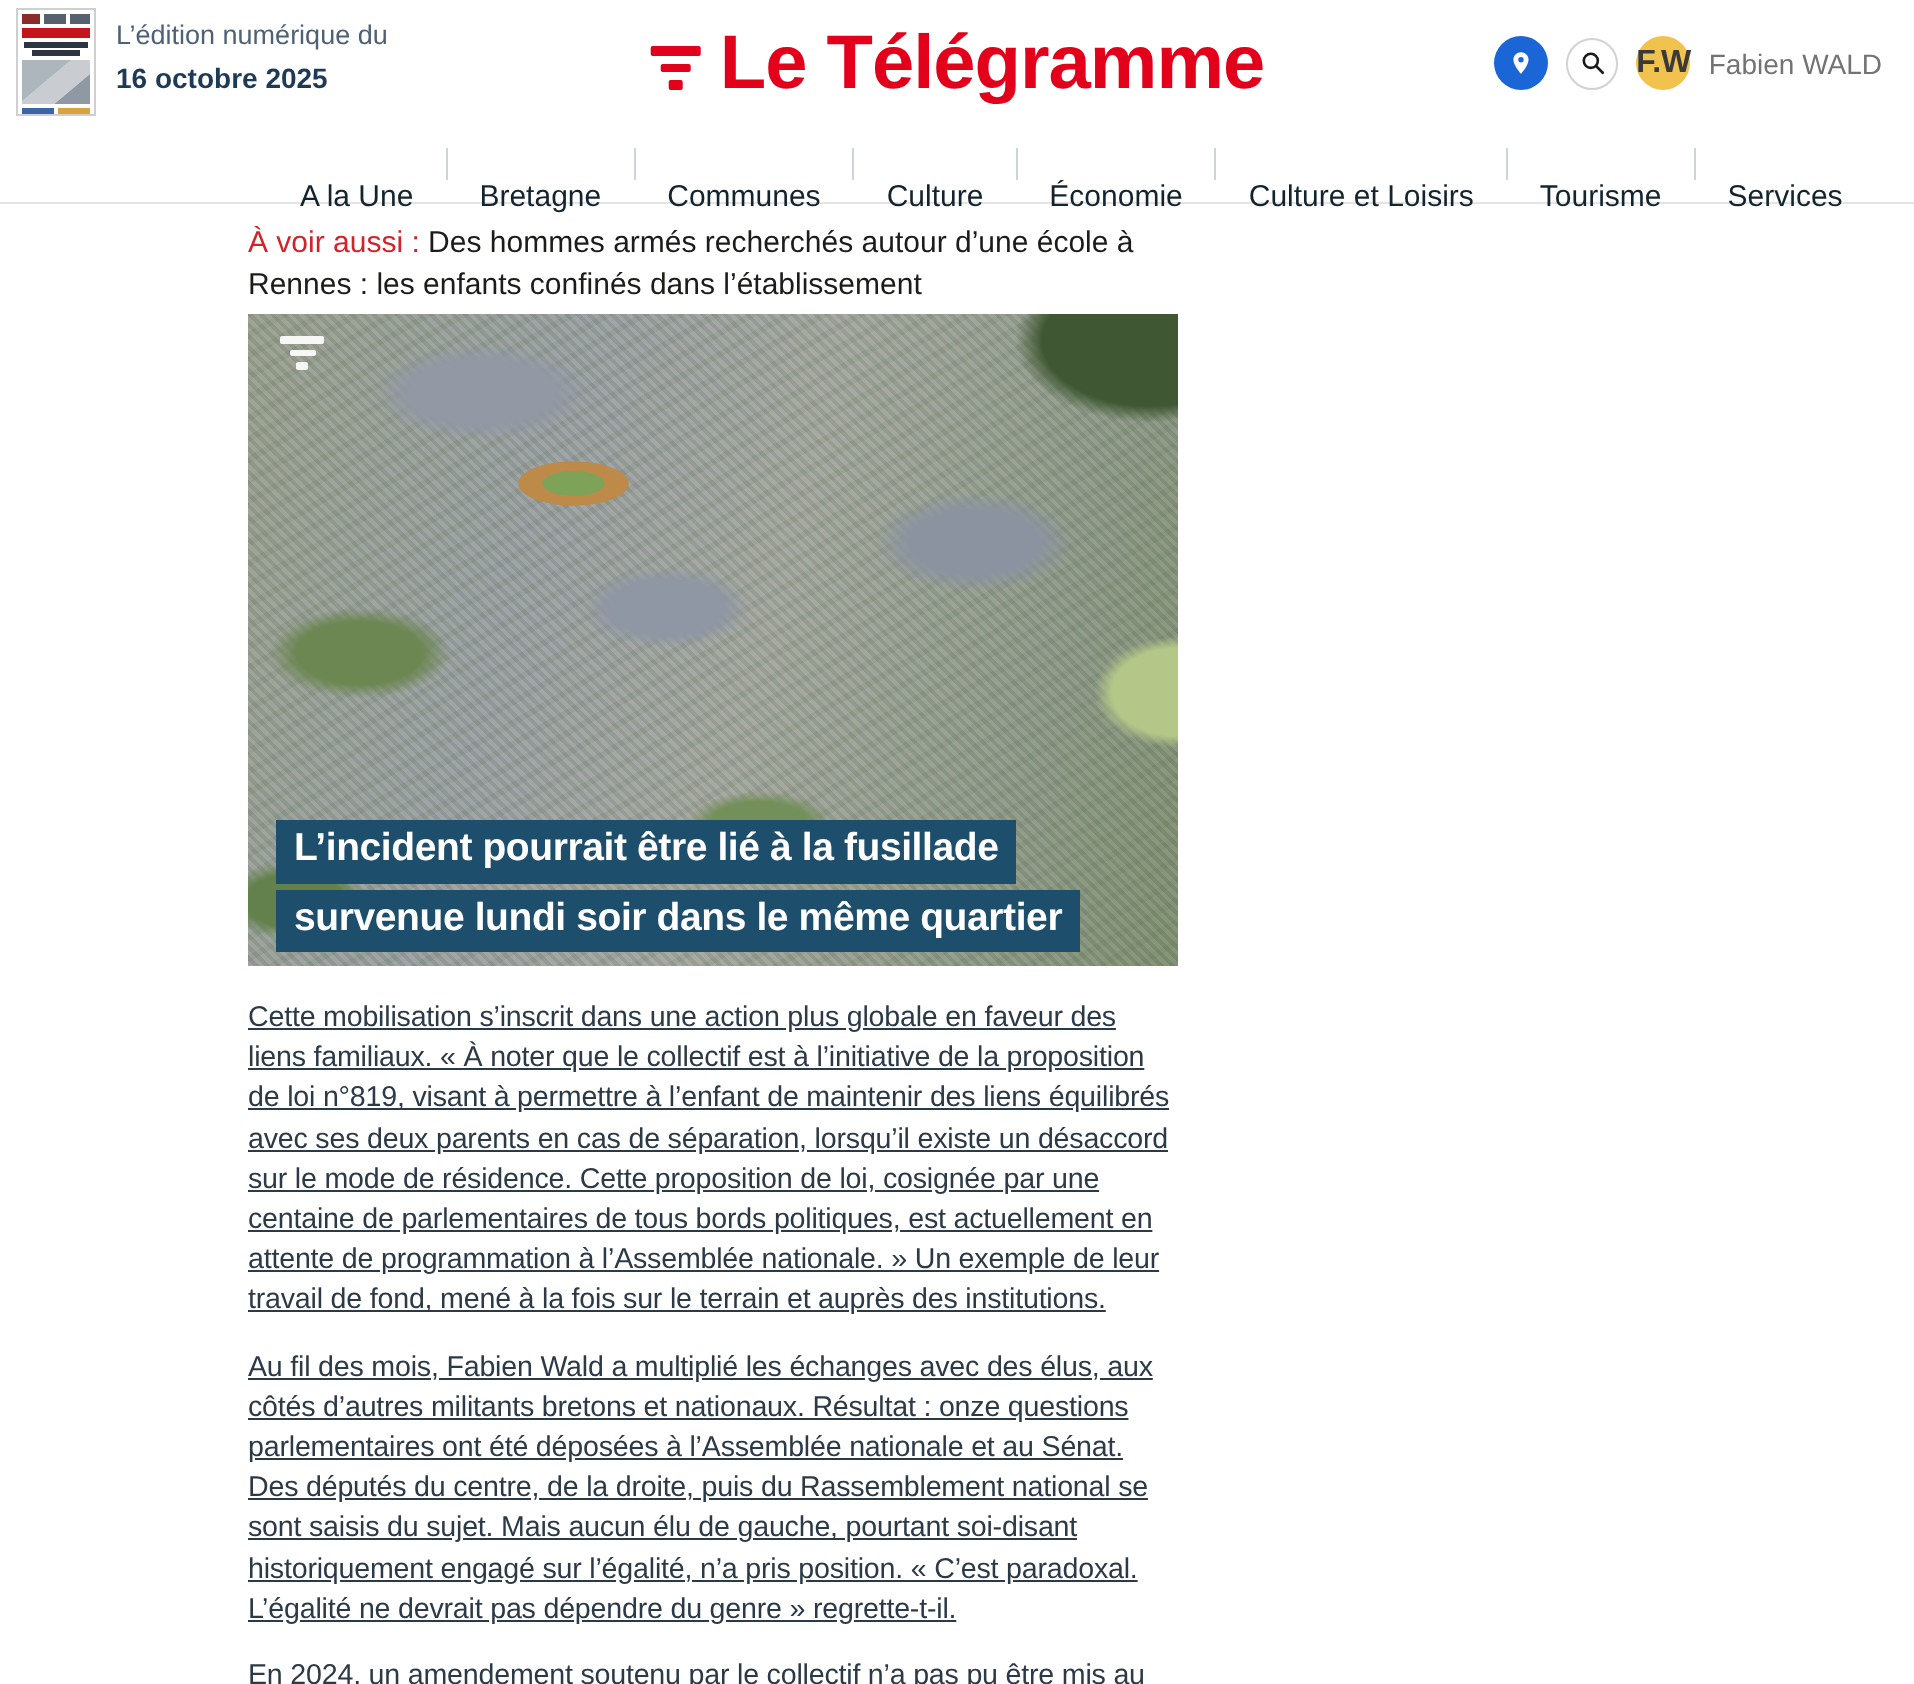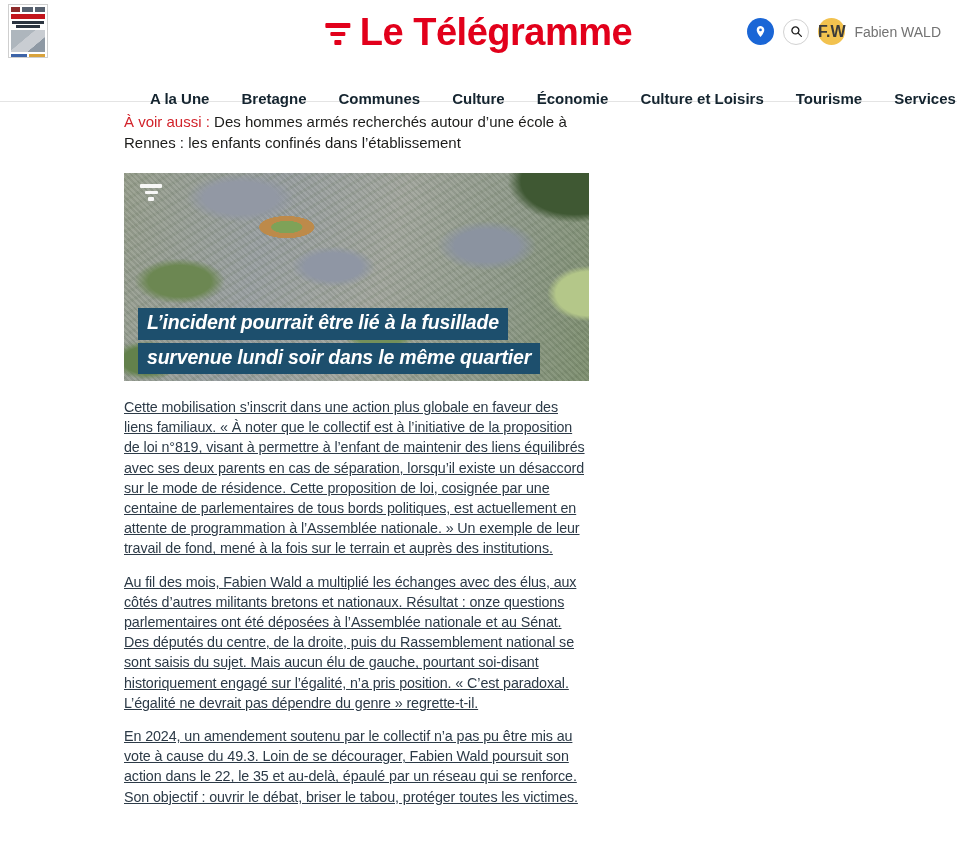--- a/index.html
+++ b/index.html
@@ -48,43 +48,43 @@
 
   .header-actions{position:absolute;right:16px;top:18px;display:flex;align-items:center;gap:9px;}
   .circle-btn{width:27px;height:27px;border-radius:50%;display:flex;align-items:center;justify-content:center;cursor:pointer;}
   .pin-btn{background:var(--pin-blue);}
   .search-btn{background:#fff;border:1px solid #d2d2d2;width:26px;height:26px;}
   .avatar{background:var(--avatar-yellow);font-size:16px;font-weight:bold;color:#3a3a3a;}
   .user-name{font-size:14px;color:#737373;cursor:pointer;}
 
   
   .nav{height:40px;border-bottom:1px solid #e4e4e4;display:flex;align-items:center;padding-left:150px;}
-  .nav-item{font-size:15px;font-weight:bold;color:var(--nav-text);padding:0 16px;cursor:pointer;white-space:nowrap;margin-top:33px;}
+  .nav-item{font-size:15px;font-weight:normal;color:var(--nav-text);padding:0 16px;cursor:pointer;white-space:nowrap;margin-top:33px;}
   .nav-item:first-child{padding-left:0;}
   .nav-sep{width:1px;height:16px;background:#cfd4d8;}
 
   
   .content{margin:9px 0 0 124px;width:465px;}
   .teaser{font-size:15px;font-weight:normal;line-height:21px;color:var(--headline-text);cursor:pointer;}
   .teaser .label{color:var(--teaser-red);}
 
-  .hero{position:relative;width:465px;height:208px;margin-top:20px;overflow:hidden;cursor:pointer;
+  .hero{position:relative;width:465px;height:326px;margin-top:4px;overflow:hidden;cursor:pointer;
     background:
       radial-gradient(ellipse 40px 16px at 35% 26%, #7ea258 0 38%, #bd8a4a 40% 68%, rgba(0,0,0,0) 70%),
       radial-gradient(ellipse 90px 55px at 97% 4%, #3f5833 0 60%, rgba(0,0,0,0) 75%),
       radial-gradient(ellipse 60px 40px at 100% 58%, #b4c789 0 55%, rgba(0,0,0,0) 70%),
       radial-gradient(ellipse 70px 35px at 12% 52%, #6c8752 0 45%, rgba(0,0,0,0) 65%),
       radial-gradient(ellipse 55px 30px at 5% 90%, #63814c 0 45%, rgba(0,0,0,0) 65%),
       radial-gradient(ellipse 60px 26px at 55% 78%, #74905a 0 40%, rgba(0,0,0,0) 60%),
       radial-gradient(ellipse 80px 40px at 78% 35%, #8b93a0 0 40%, rgba(0,0,0,0) 62%),
       radial-gradient(ellipse 70px 34px at 45% 45%, #8f96a4 0 40%, rgba(0,0,0,0) 60%),
       radial-gradient(ellipse 90px 40px at 25% 12%, #9298a4 0 40%, rgba(0,0,0,0) 60%),
       repeating-linear-gradient(45deg, rgba(255,255,255,0.05) 0 2px, rgba(20,30,25,0.07) 2px 4px),
       repeating-linear-gradient(-30deg, rgba(90,110,80,0.12) 0 3px, rgba(0,0,0,0) 3px 9px),
-      linear-gradient(105deg,#99a08e 0%,#9aa0a2 30%,#a3a79e 55%,#8f9a89 80%,#7f9070 100%); font-style: italic;}
+      linear-gradient(105deg,#99a08e 0%,#9aa0a2 30%,#a3a79e 55%,#8f9a89 80%,#7f9070 100%);}
   .hero-mark{position:absolute;left:16px;top:11px;display:flex;flex-direction:column;align-items:center;gap:3px;opacity:.92;}
   .hero-mark i{display:block;height:3.5px;background:#fff;border-radius:1px;}
   .hero-mark i:nth-child(1){width:22px;}
   .hero-mark i:nth-child(2){width:13px;}
   .hero-mark i:nth-child(3){width:6px;}
   .hero-caption{position:absolute;left:14px;bottom:7px;}
   .hero-caption .cap-line{display:table;margin-top:3px;}
   .hero-caption span{display:inline-block;background:var(--caption-bg);color:#fff;font-weight:bold;
     font-size:19.5px;line-height:1;padding:5px 9px 7px 9px;white-space:nowrap;letter-spacing:-0.2px;}
 
@@ -107,20 +107,24 @@
       <div class="t-mast"></div>
       <div class="t-head"></div>
       <div class="t-head2"></div>
       <div class="t-photo"></div>
       <div class="t-bottom">
           <i></i>
           <i></i>
         </div>
     </div>
 
+    <div class="edition-text">
+      <div class="edition-label">L’édition numérique du</div>
+      <div class="edition-date">16 octobre 2025</div>
+    </div>
 
     <div class="brand">
       <span class="brand-mark">
           <i></i>
           <i></i>
           <i></i>
         </span>
       <span class="brand-name">Le Télégramme</span>
     </div>
 

